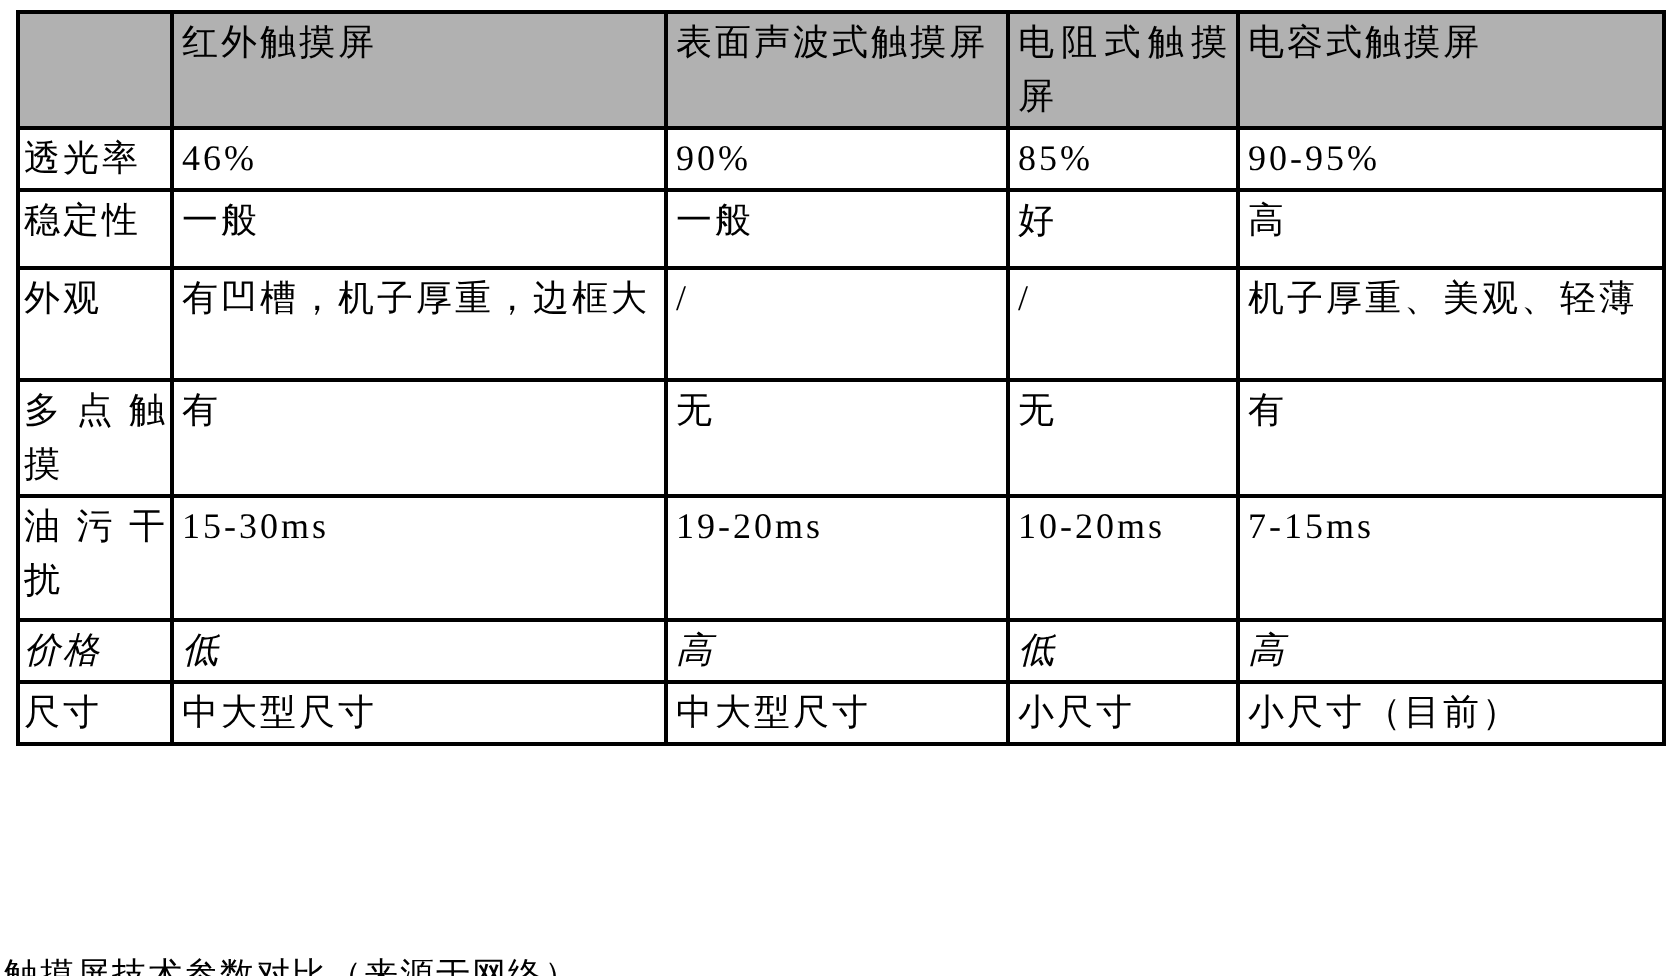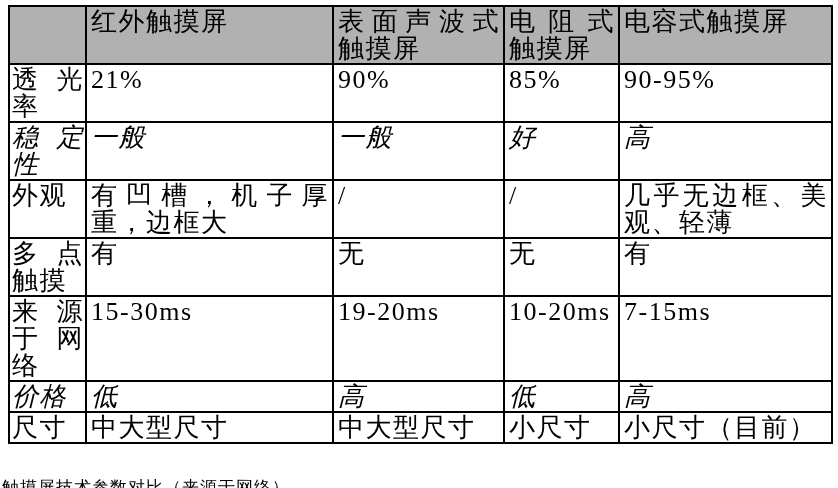--- a/index.html
+++ b/index.html
@@ -16,21 +16,21 @@
     position: absolute;
     left: 8px;
     top: 5px;
     width: 823px;
     border-collapse: collapse;
     table-layout: fixed;
   }
   .cmp th, .cmp td {
     border: 2px solid #000000;
     vertical-align: top;
-    font-size: 26px;
+    font-size: 18px;
     line-height: 27px;
     letter-spacing: 1.5px;
     font-weight: normal;
     text-align: justify;
     text-justify: inter-character;
     overflow: hidden;
   }
   .cmp thead th {
     background: #b1b1b1;
   }
@@ -73,48 +73,48 @@
           <th class="corner-cell"></th>
           <th class="head-cell">红外触摸屏</th>
           <th class="head-cell">表面声波式触摸屏</th>
           <th class="head-cell">电阻式触摸屏</th>
           <th class="head-cell">电容式触摸屏</th>
         </tr>
     </thead>
     <tbody>
         <tr style="height: 25px;">
           <th class="label-cell" scope="row">透光率</th>
-          <td>21%</td>
+          <td>46%</td>
           <td>90%</td>
           <td>85%</td>
           <td>90-95%</td>
         </tr>
-        <tr style="height: 39px; font-style: italic;">
+        <tr style="height: 39px;">
           <th class="label-cell" scope="row">稳定性</th>
           <td>一般</td>
           <td>一般</td>
           <td>好</td>
           <td>高</td>
         </tr>
         <tr style="height: 56px;">
           <th class="label-cell" scope="row">外观</th>
           <td>有凹槽，机子厚重，边框大</td>
           <td>/</td>
           <td>/</td>
-          <td>几乎无边框、美观、轻薄</td>
+          <td>机子厚重、美观、轻薄</td>
         </tr>
         <tr style="height: 48px;">
           <th class="label-cell" scope="row">多点触摸</th>
           <td>有</td>
           <td>无</td>
           <td>无</td>
           <td>有</td>
         </tr>
         <tr style="height: 62px;">
-          <th class="label-cell" scope="row">来源于网络</th>
+          <th class="label-cell" scope="row">油污干扰</th>
           <td>15-30ms</td>
           <td>19-20ms</td>
           <td>10-20ms</td>
           <td>7-15ms</td>
         </tr>
         <tr style="height: 30px; font-style: italic;">
           <th class="label-cell" scope="row">价格</th>
           <td>低</td>
           <td>高</td>
           <td>低</td>

